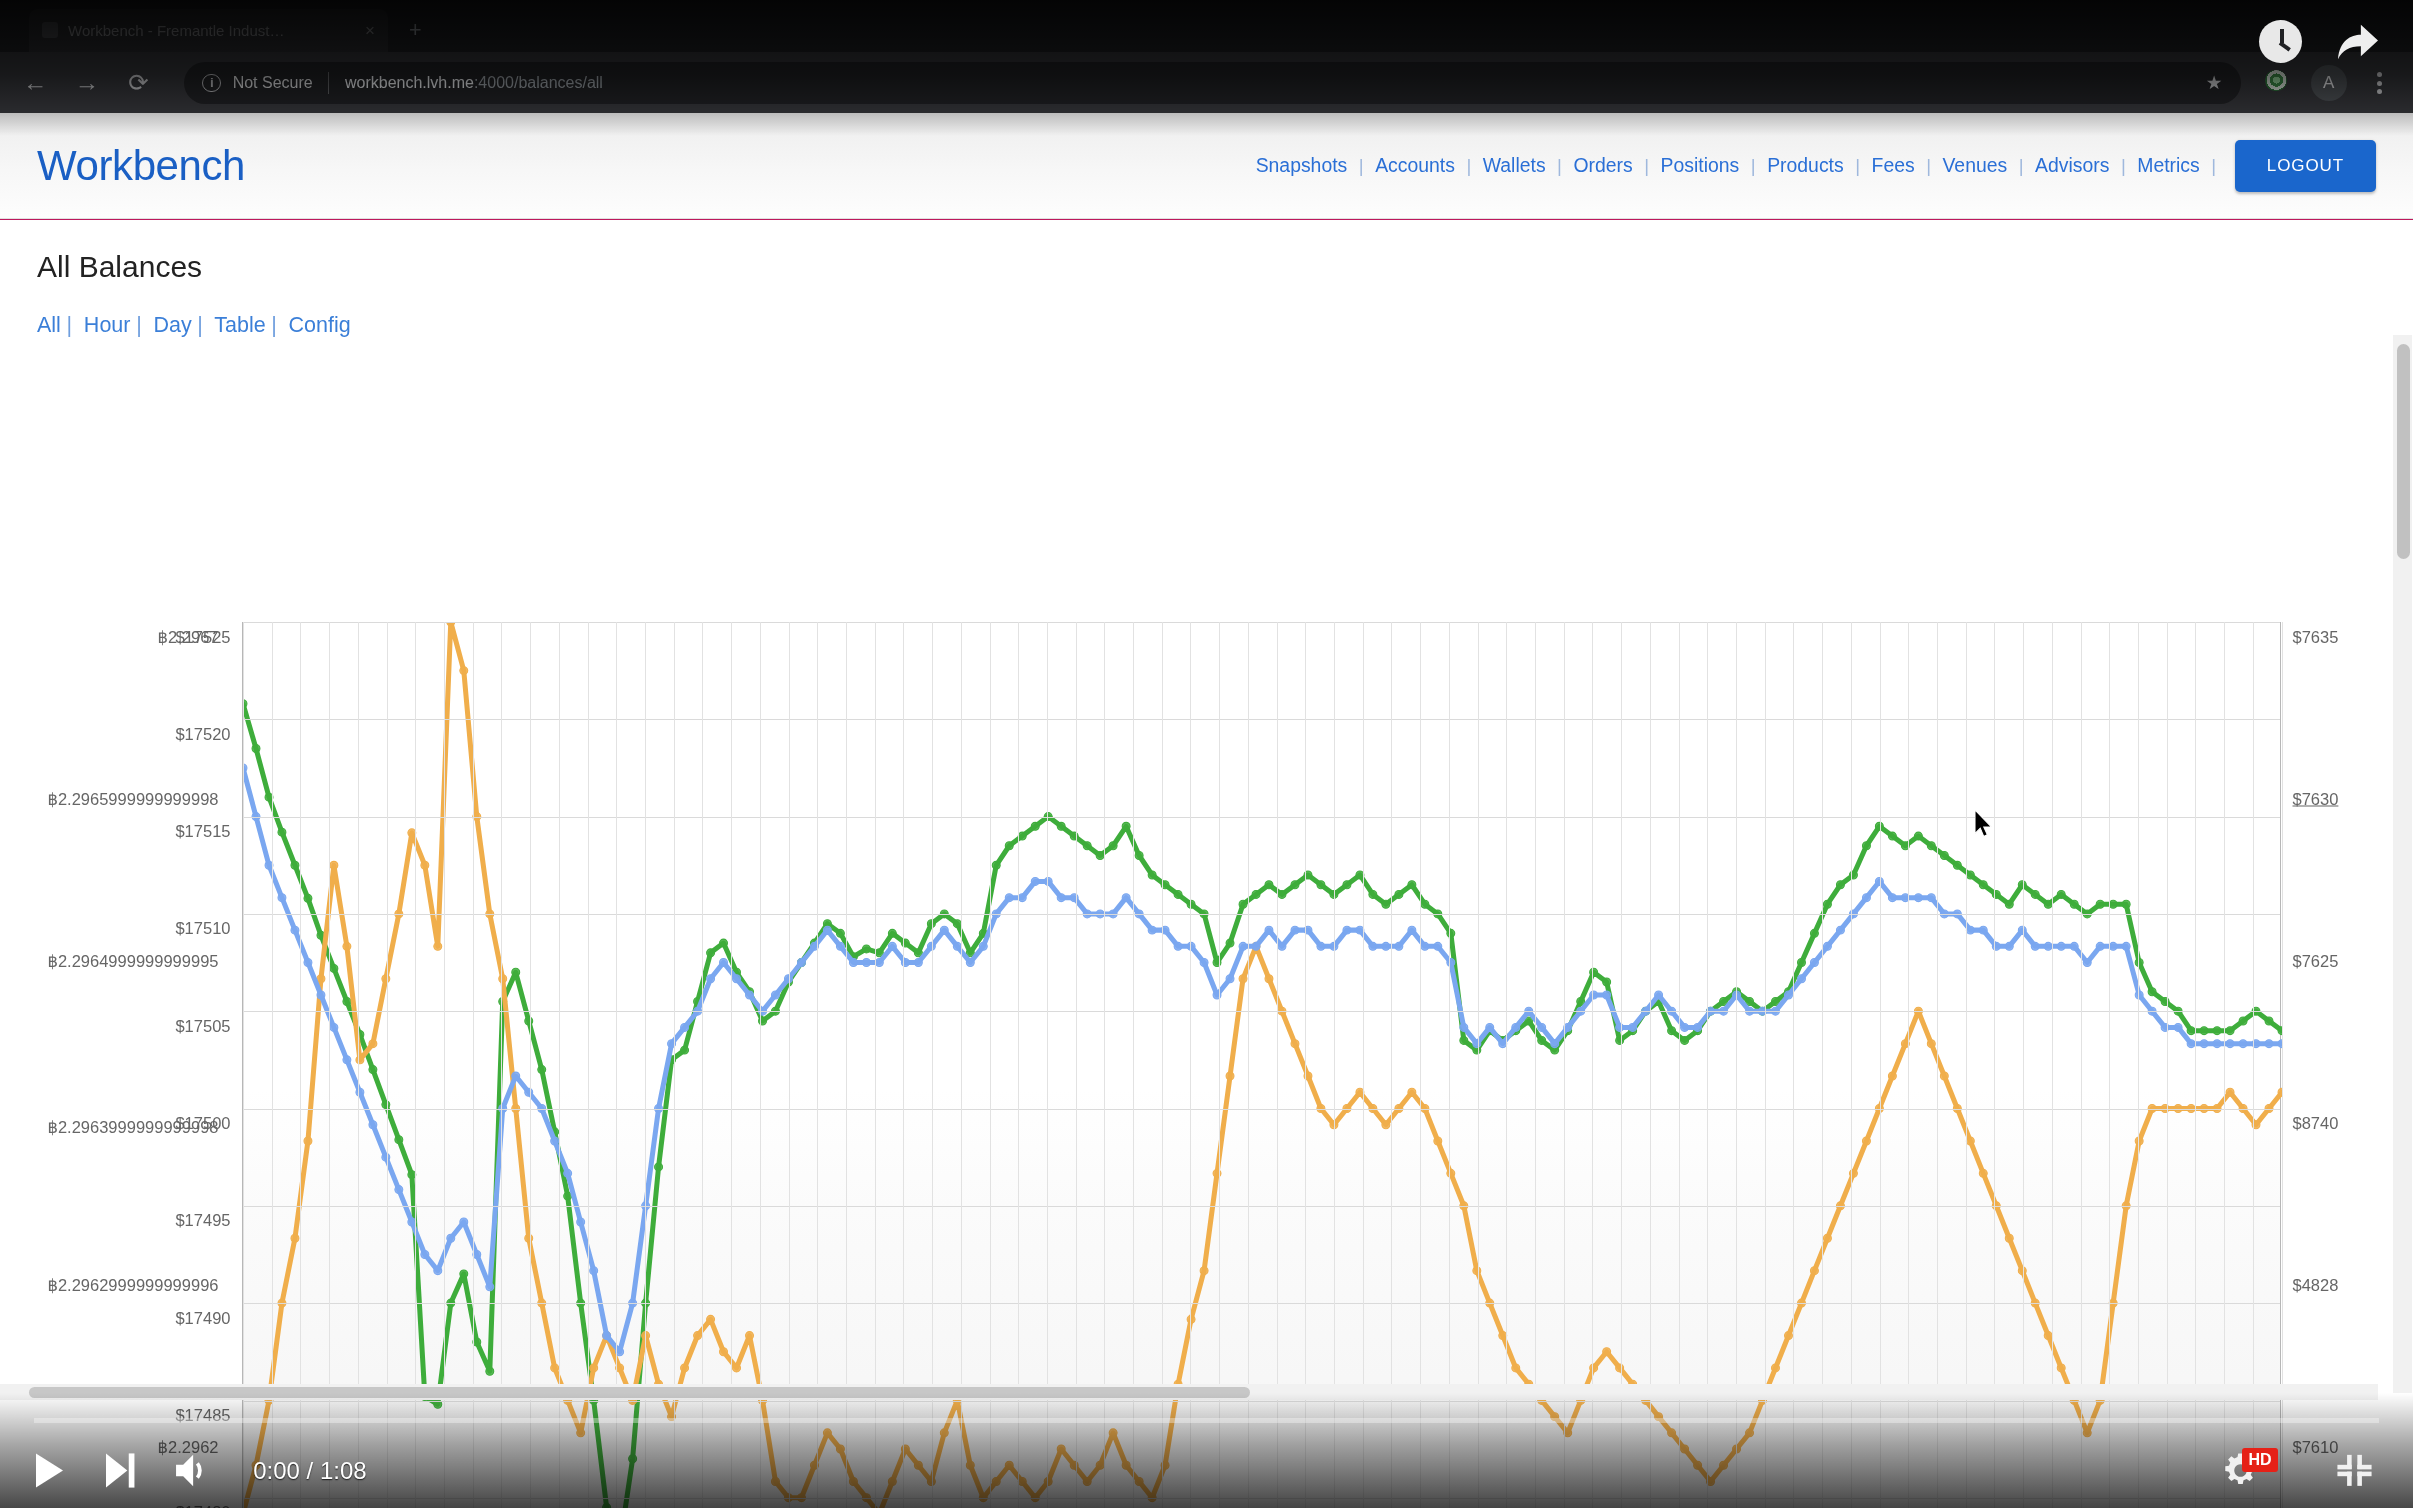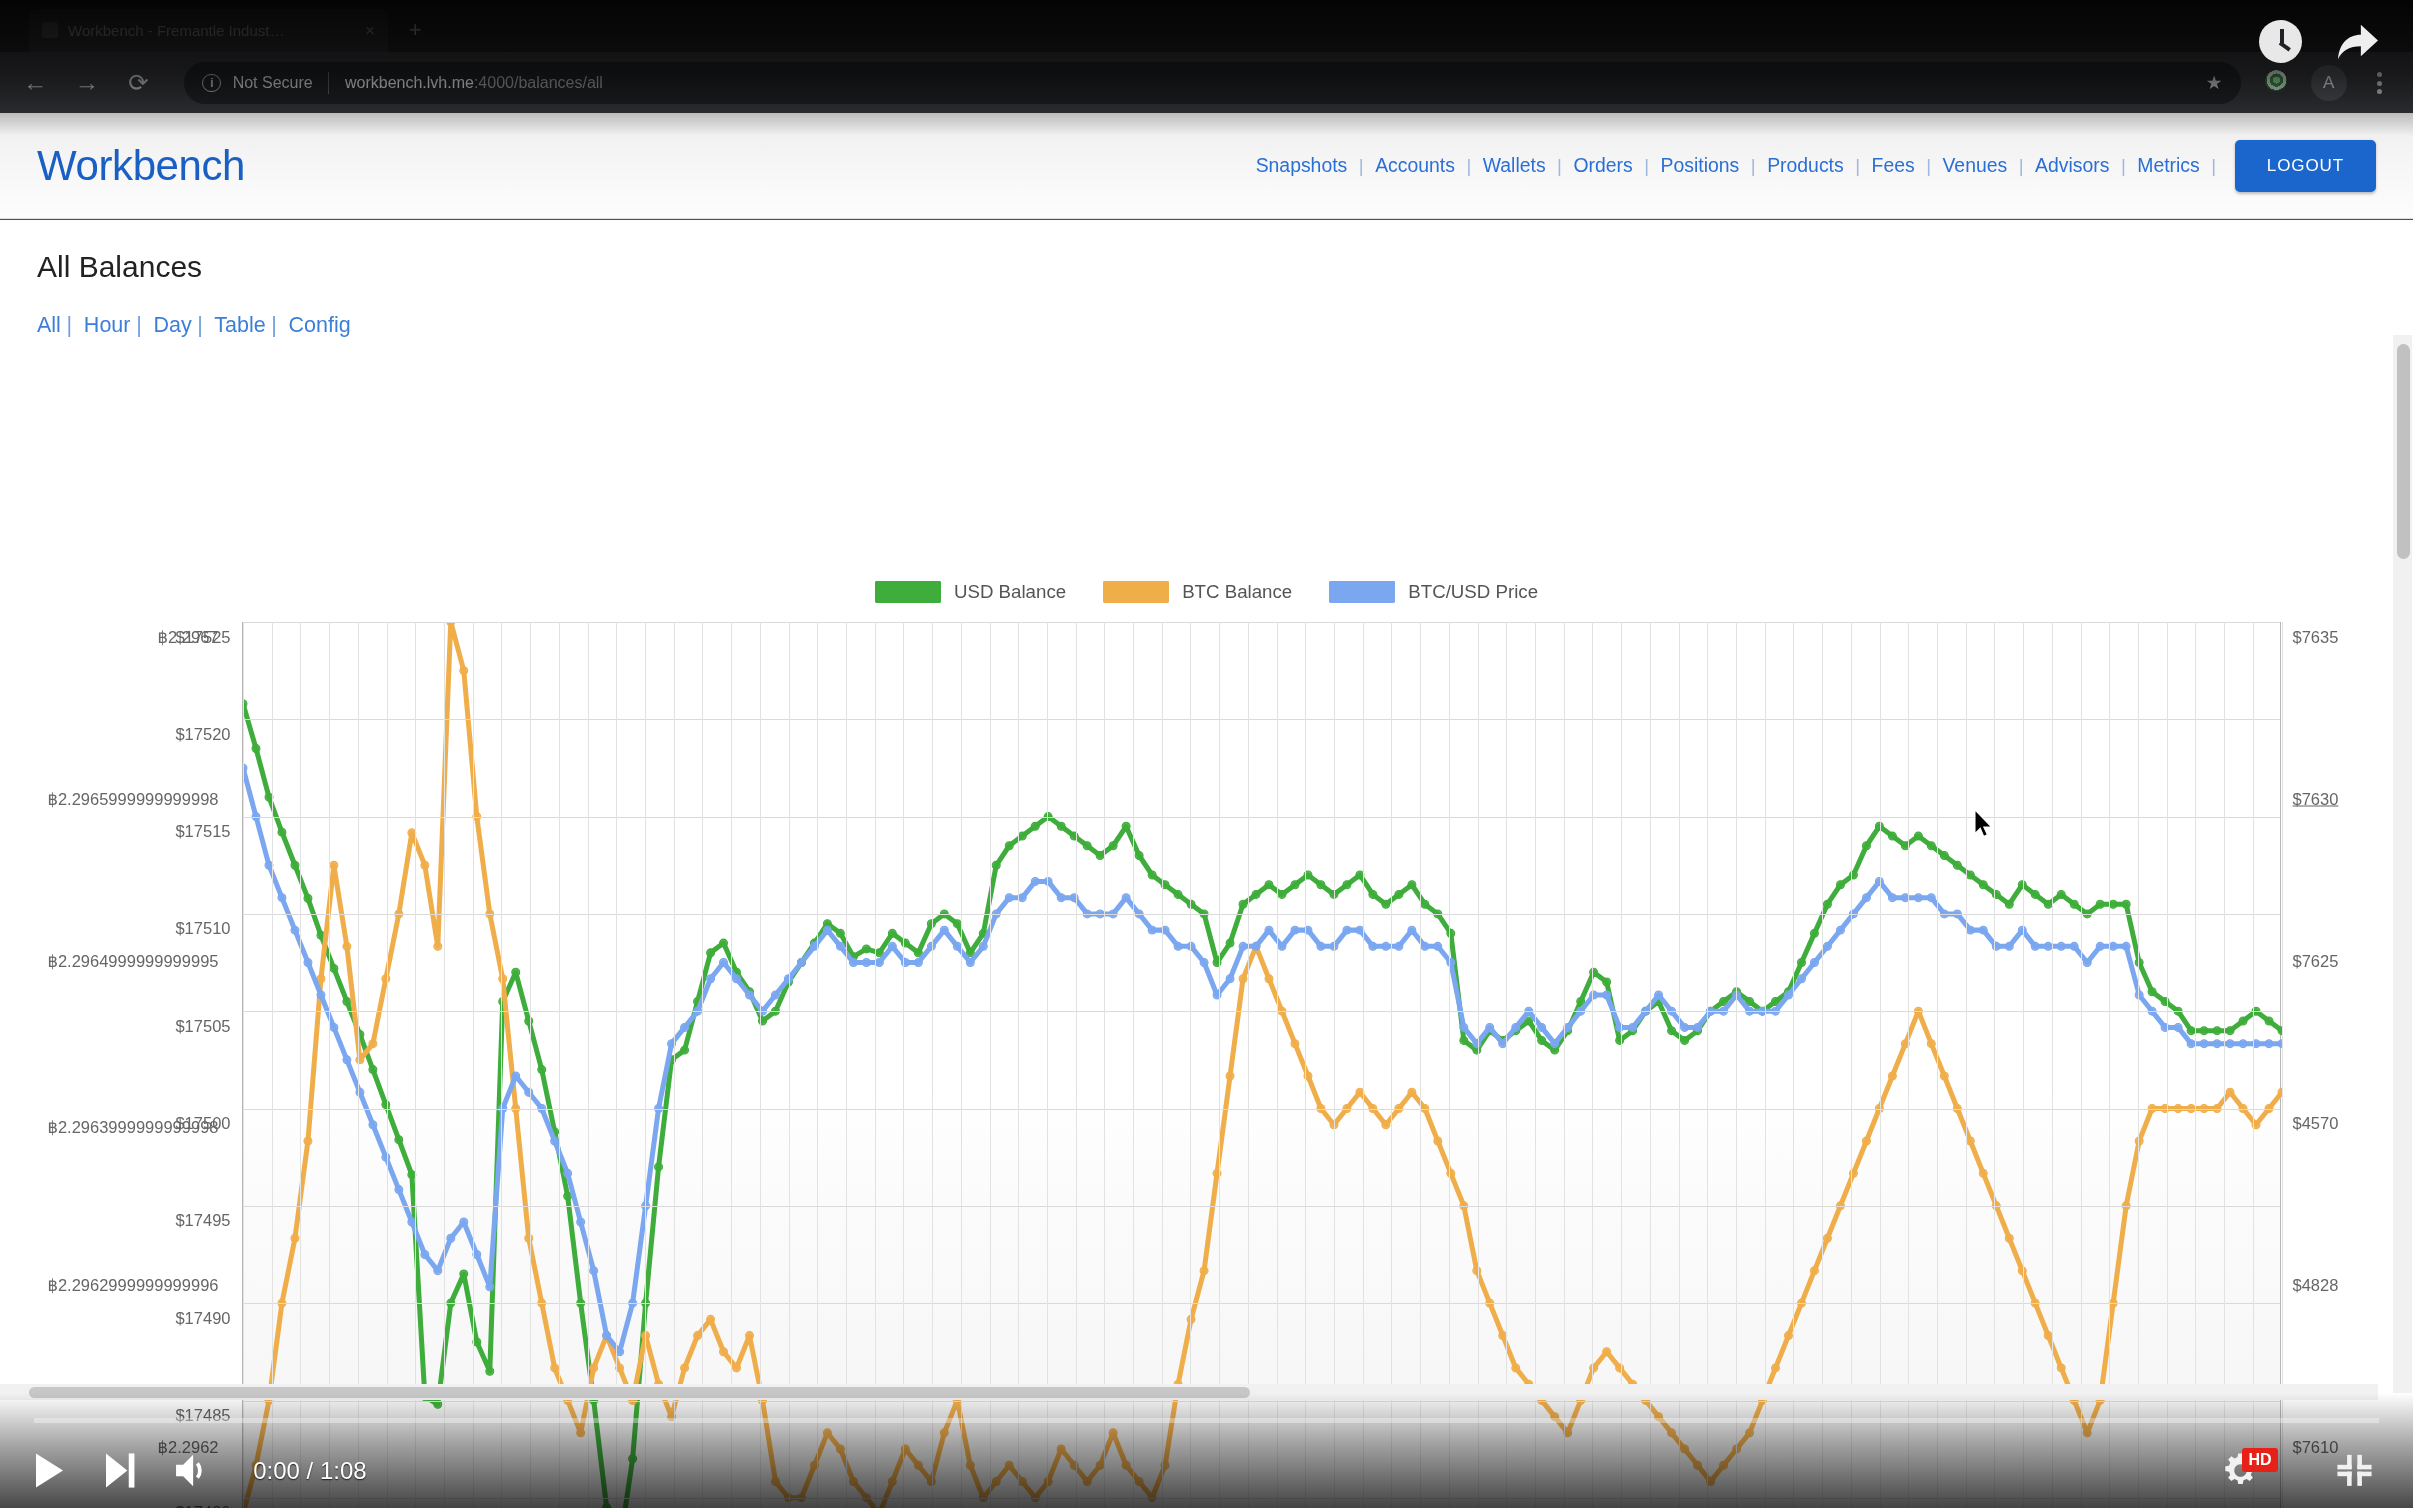--- a/index.html
+++ b/index.html
@@ -228,34 +228,20 @@
     <div class="content">
       <div class="page-title">All Balances</div>
       <div class="subnav">
         <a href="#">All</a><span class="bar">|</span>
         <a href="#">Hour</a><span class="bar">|</span>
         <a href="#">Day</a><span class="bar">|</span>
         <a href="#">Table</a><span class="bar">|</span>
         <a href="#">Config</a>
       </div>
 
-      <div class="legend" id="legend">
-          <div class="legend-item">
-            <span class="legend-swatch" style="background:#3ead3b"></span>
-            <span class="legend-label">USD Balance</span>
-          </div>
-          <div class="legend-item">
-            <span class="legend-swatch" style="background:#f0ae4b"></span>
-            <span class="legend-label">BTC Balance</span>
-          </div>
-          <div class="legend-item">
-            <span class="legend-swatch" style="background:#7aa7f0"></span>
-            <span class="legend-label">BTC/USD Price</span>
-          </div>
-        </div>
 
       <div class="chart-area">
         <div class="axis-btc" id="axis-btc">
             <div class="tick tick-btc" style="top: 14.4px;">฿2.2967</div>
             <div class="tick tick-btc" style="top: 177px;">฿2.2965999999999998</div>
             <div class="tick tick-btc" style="top: 339px;">฿2.2964999999999995</div>
             <div class="tick tick-btc" style="top: 505px;">฿2.2963999999999998</div>
             <div class="tick tick-btc" style="top: 663px;">฿2.2962999999999996</div>
             <div class="tick tick-btc" style="top: 825px;">฿2.2962</div>
           </div>
@@ -837,21 +823,21 @@
             <div class="gridv" style="left: 1924px;"></div>
             <div class="gridv" style="left: 1952px;"></div>
             <div class="gridv" style="left: 1981px;"></div>
             <div class="gridv" style="left: 2010px;"></div>
             <div class="gridv" style="left: 2039px;"></div>
           </div>
         <div class="axis-right" id="axis-right">
             <div class="tick tick-r" style="top: 14.4px;">$7635</div>
             <div class="tick tick-r" style="top: 177px; text-decoration: underline;">$7630</div>
             <div class="tick tick-r" style="top: 339px;">$7625</div>
-            <div class="tick tick-r" style="top: 501px;">$4570</div>
+            <div class="tick tick-r" style="top: 501px;">$8740</div>
             <div class="tick tick-r" style="top: 663px;">$4828</div>
             <div class="tick tick-r" style="top: 825px;">$7610</div>
           </div>
 
       </div>
 
       <div class="scroll-right"></div>
       <div class="scroll-thumb"></div>
       <div class="scroll-bottom"></div>
       <div class="scroll-bottom-thumb"></div>

